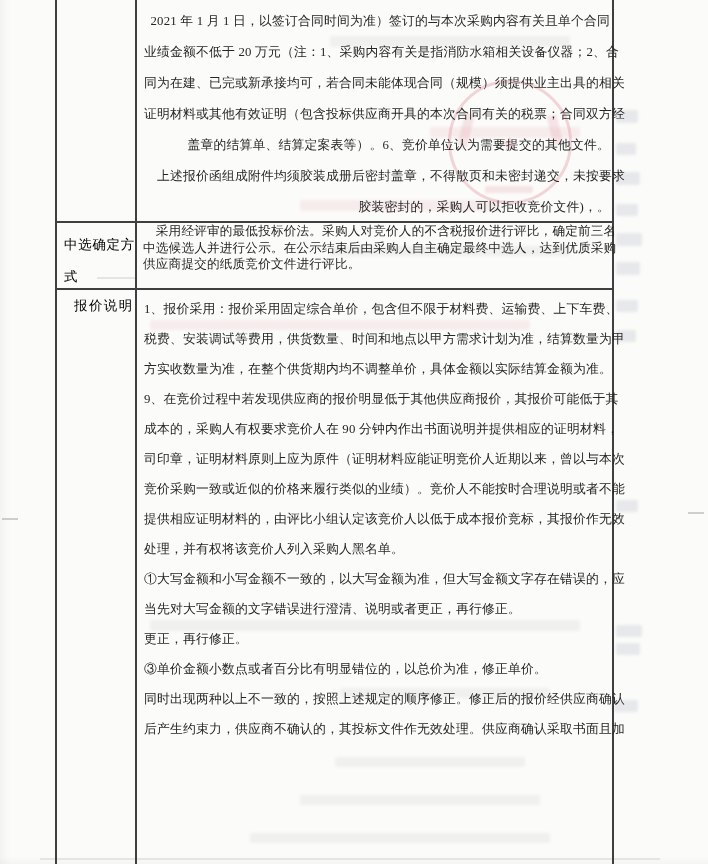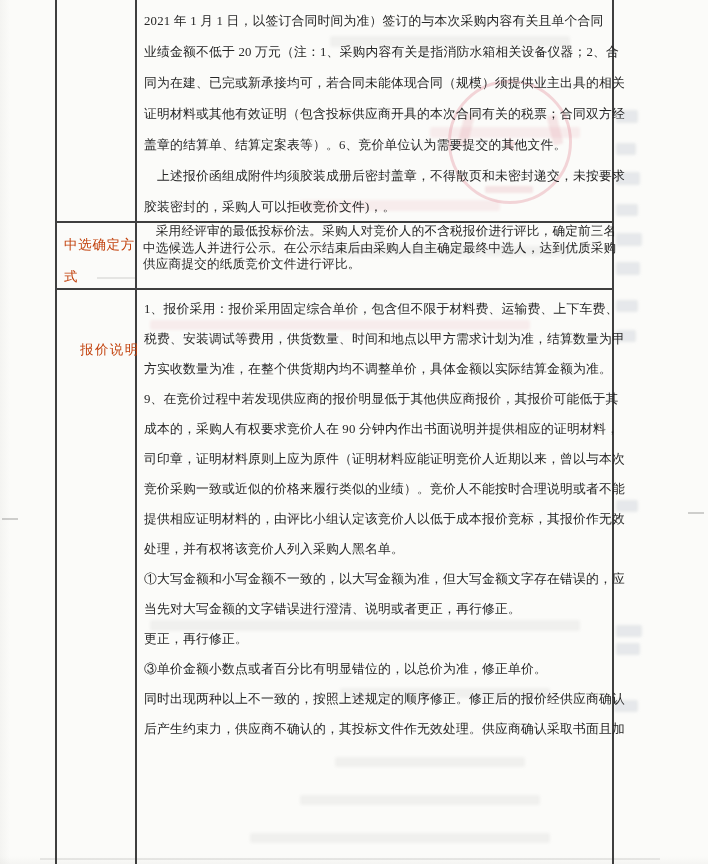--- a/index.html
+++ b/index.html
@@ -21,27 +21,27 @@
   .vline{position:absolute;top:0;height:864px;width:2px;background:#3f3f3f;}
   .hline{position:absolute;height:2px;background:#3f3f3f;}
   .v-left{left:55px;}
   .v-mid{left:135px;}
   .v-right{left:612px;}
   .h-row1{top:221px;left:55px;width:559px;}
   .h-row2{top:288px;left:55px;width:559px;}
 
   .tlines{position:absolute;}
   .tline{white-space:nowrap;letter-spacing:0.2px;}
-  .row1-lines{left:144px;top:6px;width:466px;line-height:31px;font-size:12.8px;}
+  .row1-lines{left:144px;top:6px;width:466px;line-height:31px;font-size:12.8px;text-align:right;}
   .row2-lines{left:143px;top:223px;width:468px;line-height:16.6px;font-size:12.6px;}
   .row3-lines{left:144px;top:294px;width:466px;line-height:30px;font-size:12.8px;}
 
-  .rowlabel{position:absolute;font-size:13.4px;color:#c2410c;}
+  .rowlabel{position:absolute;font-size:13.4px;color:#000000;}
   .label-zhongxuan{left:64px;top:229px;width:75px;line-height:32px;letter-spacing:0.8px;}
-  .label-baojia{left:80px;top:297px;letter-spacing:1.5px;margin-top:44px;}
+  .label-baojia{left:74px;top:297px;letter-spacing:1.5px;}
 
   
   .smudge{position:absolute;border-radius:2px;filter:blur(1.4px);pointer-events:none;}
   .sm-gray{background:rgba(125,138,162,0.16);}
   .sm-faint{background:rgba(150,145,150,0.10);}
   .sm-pink{background:rgba(222,140,152,0.13);}
   .dash{position:absolute;background:rgba(90,90,90,0.28);filter:blur(0.4px);pointer-events:none;}
 
   
   .stamp{

